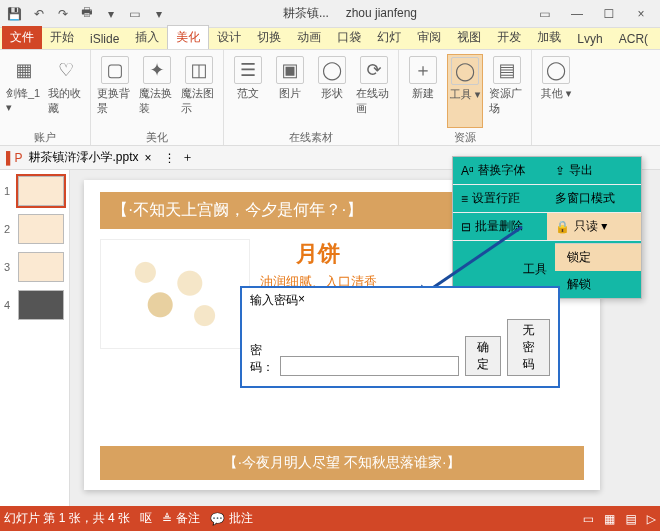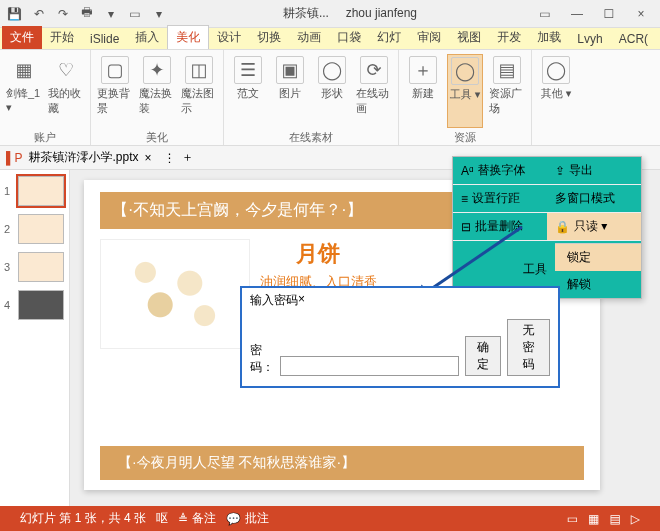--- a/index.html
+++ b/index.html
@@ -32,36 +32,36 @@
 .thumb .prev { width: 46px; height: 30px; border: 1px solid #bbb; background: #fbe9d2; position: relative; }
 .thumb.sel .prev { outline: 2px solid #d24726; }
 .thumb .prev.dark { background: #555; }
 .slidearea { flex: 1; background: #eee; position: relative; overflow: hidden; }
 .slide { position: absolute; left: 14px; top: 10px; width: 516px; height: 310px; background: #fff; box-shadow: 0 2px 6px rgba(0,0,0,0.2); padding: 12px 16px; }
 .slide .band { background: #d9a25f; color: #fff; padding: 8px 12px; font-size: 16px; margin-bottom: 10px; }
 .slidemid { display: flex; gap: 10px; }
 .cakeimg { width: 150px; height: 110px; background: radial-gradient(circle at 30% 30%, #f5e6c8 10px, transparent 11px), radial-gradient(circle at 60% 40%, #f5e6c8 12px, transparent 13px), radial-gradient(circle at 40% 60%, #e8d0a0 12px, transparent 13px), radial-gradient(circle at 70% 70%, #f5e6c8 10px, transparent 11px), #fff; border: 1px solid #eee; }
 .midtxt .t1 { color: #e77817; font-size: 22px; font-weight: bold; margin-left: 36px; }
 .midtxt .t2 { color: #e77817; font-size: 13px; margin-top: 4px; }
-.slide .band2 { position: absolute; bottom: 10px; left: 16px; right: 16px; background: #d9a25f; color: #fff; padding: 8px 18px; font-size: 14px; }
+.slide .band2 { position: absolute; bottom: 10px; left: 16px; right: 16px; background: #d9a25f; color: #fff; padding: 8px 10px; font-size: 14px; text-align: center; }
 .pwd-dialog { position: absolute; left: 240px; top: 286px; width: 320px; background: #fff; border: 2px solid #2a6dc9; font-size: 12px; z-index: 50; }
 .pwd-dialog .dtitle { display: flex; justify-content: flex-start; padding: 4px 8px; }
 .pwd-dialog .dbody { padding: 6px 8px 10px; display: flex; align-items: flex-end; gap: 6px; }
 .pwd-dialog input.pw { flex: 1; border: 1px solid #999; height: 20px; }
 .pwd-dialog button { border: 1px solid #999; background: #f0f0f0; padding: 2px 10px; font-size: 12px; }
 .dropdown { position: absolute; left: 452px; top: 156px; width: 190px; background: #14b8a6; border: 1px solid #bbb; box-shadow: 2px 2px 6px rgba(0,0,0,0.2); font-size: 12px; z-index: 40; }
 .dropdown .drow { display: flex; }
 .dropdown .dcell { flex: 1; padding: 5px 8px; display: flex; align-items: center; gap: 4px; border-bottom: 1px solid #eee; }
 .dropdown .dcell.hl { background: #f5d9b0; }
 .dropdown .sub { border-top: 1px solid #ccc; margin-top: 2px; }
 .dropdown .sub .scell { padding: 5px 12px; }
 .dropdown .sub .scell.hl { background: #f5d9b0; }
 .arrow { position: absolute; left: 402px; top: 222px; width: 130px; height: 90px; z-index: 45; }
 .arrow svg { width: 100%; height: 100%; }
-.statusbar { position: absolute; bottom: 0; left: 0; right: 0; height: 25px; background: #d24726; color: #fff; display: flex; align-items: center; padding: 0 20px; font-size: 12px; gap: 10px; }
+.statusbar { position: absolute; bottom: 0; left: 0; right: 0; height: 25px; background: #d24726; color: #fff; display: flex; align-items: center; padding: 0 4px; font-size: 12px; gap: 10px; }
 .statusbar .sitem { display: flex; align-items: center; gap: 4px; }
 .statusbar .spacer { flex: 1; }
 </style>
 </head>
 <body>
 
 <div class="titlebar">
   <div class="qat">
     <span class="qat-btn">💾</span>
     <span class="qat-btn">↶</span>

